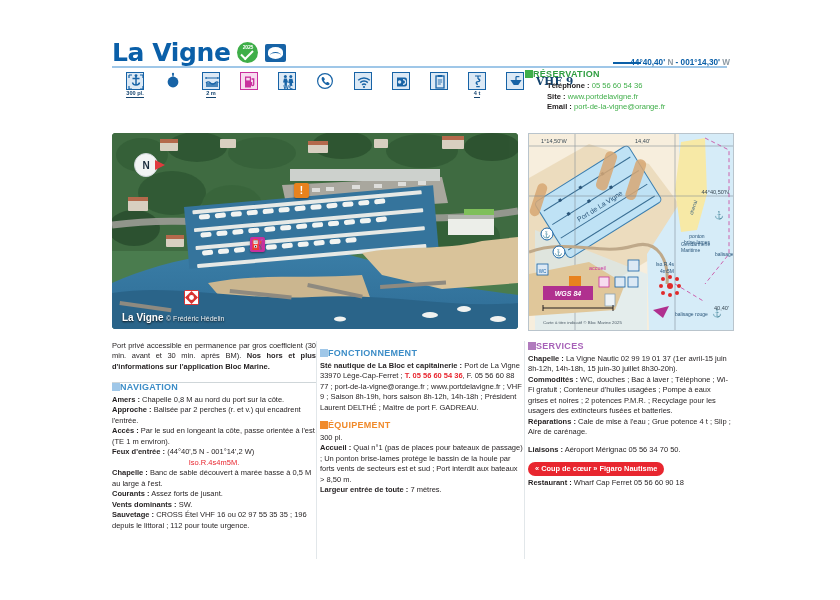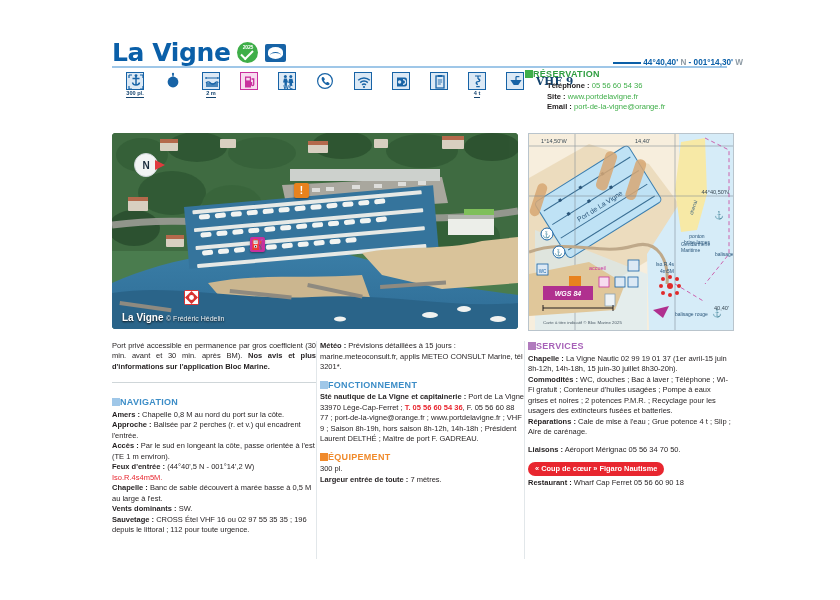--- a/index.html
+++ b/index.html
@@ -41,21 +41,21 @@
   .badge-blue .wave:after{
     content:"";position:absolute;left:2px;top:5px;width:11px;height:5px;
     border-top:1.5px solid #1763a6;border-radius:50%;
   }
   .title-rule{
     position:absolute;left:112px;top:66px;width:615px;height:2px;background:#9fc7e8;
   }
 
   
   .coords{
-    position:absolute;right:97px;top:58px;
+    position:absolute;right:110px;top:58px;
     font-size:8.2px;font-weight:bold;color:#0a5fa8;white-space:nowrap;
   }
   .coords .wk{color:#8d9aa4;font-weight:bold;}
   .coords-rule{position:absolute;right:199px;top:62px;width:28px;height:1.6px;background:#0a5fa8;}
 
   
   .pictos{position:absolute;left:116px;top:72px;display:flex;align-items:flex-start;gap:0;}
   .picto{width:38px;display:flex;flex-direction:column;align-items:center;}
   .pbox{
     width:18px;height:18px;border:1.3px solid #1763a6;background:#dce9f5;
@@ -132,27 +132,27 @@
   
   .intro{
     position:absolute;left:112px;top:341px;width:204px;
     font-size:7.5px;line-height:10.4px;text-align:justify;color:#231f20;
   }
   .intro b{font-weight:bold;}
   .intro-rule{position:absolute;left:112px;top:382px;width:204px;height:1px;background:#cfd6d9;}
 
   
   .col{position:absolute;width:204px;font-size:7.5px;line-height:10.5px;color:#231f20;}
-  .col.c1{left:112px;top:397px;}
+  .col.c1{left:112px;top:382px;}
   .col.c2{left:320px;top:341px;}
   .col.c3{left:528px;top:341px;}
   .col p{margin:0;}
   .col b{font-weight:bold;}
   .red{color:#e8262f;font-weight:bold;}
-  .redn{color:#e8262f;}
+  .redn{color:#e8262f;text-align:center;}
   .gap{height:7px;}
 
   .coeur{
     display:inline-block;background:#e8262f;color:#fff;font-weight:bold;
     font-size:7.4px;border-radius:9px;padding:1.5px 7px;margin-bottom:2px;
   }
   .vline{position:absolute;top:341px;width:1px;height:218px;background:#e2e7ea;}
 </style>
 </head>
 <body>
@@ -594,56 +594,57 @@
         <text x="152" y="118" text-anchor="start">Maritime</text>
         <text x="186" y="122" text-anchor="start">balisage vert</text>
       </g>
       <text x="60" y="136" font-family="Liberation Sans" font-size="5.4" fill="#c9309e">accueil</text>
       <text x="14" y="190" font-family="Liberation Sans" font-size="4.4" fill="#4b5a66">Carte à titre indicatif © Bloc Marine 2025</text>
     </svg>
   </div>
 
   <div class="intro">
     <span>Port privé accessible en permanence par gros coefficient (30 min. avant et 30 min. après BM).</span>
-    <b>Nos avis et plus d'informations sur l'application Bloc Marine.</b>
+    <b>Nos hors et plus d'informations sur l'application Bloc Marine.</b>
   </div>
   <div class="intro-rule"></div>
 
   <div class="col c1">
     <div class="sec-head">
       <span class="sec-sq sq-blue"></span>
       <span class="sec-t t-blue">NAVIGATION</span>
     </div>
     <p><b>Amers :</b><span> Chapelle 0,8 M au nord du port sur la côte.</span></p>
     <p><b>Approche :</b><span> Balisée par 2 perches (r. et v.) qui encadrent l'entrée.</span></p>
     <p><b>Accès :</b><span> Par le sud en longeant la côte, passe orientée à l'est (TE 1 m environ).</span></p>
     <p><b>Feux d'entrée :</b><span> (44°40',5 N - 001°14',2 W)</span></p>
     <p class="redn">Iso.R.4s4m5M.</p>
     <p><b>Chapelle :</b><span> Banc de sable découvert à marée basse à 0,5 M au large à l'est.</span></p>
+    <p><b>Courants :</b><span> Assez forts de jusant.</span></p>
     <p><b>Vents dominants :</b><span> SW.</span></p>
     <p><b>Sauvetage :</b><span> CROSS Étel VHF 16 ou 02 97 55 35 35 ; 196 depuis le littoral ; 112 pour toute urgence.</span></p>
   </div>
 
   <div class="vline" style="left:316px;"></div>
   <div class="col c2">
-    <p><b>Météo :</b><span> Prévisions détaillées à 15 jours : marine.meteoconsult.fr, applis METEO CONSULT Marine, tél 3201*.</span></p>
     <div class="gap"></div>
     <div class="sec-head">
       <span class="sec-sq sq-blue"></span>
       <span class="sec-t t-blue">FONCTIONNEMENT</span>
     </div>
     <p>
-      <b>Sté nautique de La Vigne et capitainerie :</b><span> Port de La Vigne 33970 Lège-Cap-Ferret ; </span><span class="red">T. 05 56 60 54 36</span><span>, F. 05 56 60 88 77 ; port-de-la-vigne@orange.fr ; www.portdelavigne.fr ; VHF 9 ; Saison 8h-19h, hors saison 8h-12h, 14h-18h ; Président Laurent DELTHÉ ; Maître de port F. GADREAU.</span>
+      <b>Sté nautique de La Bloc et capitainerie :</b><span> Port de La Vigne 33970 Lège-Cap-Ferret ; </span><span class="red">T. 05 56 60 54 36</span><span>, F. 05 56 60 88 77 ; port-de-la-vigne@orange.fr ; www.portdelavigne.fr ; VHF 9 ; Saison 8h-19h, hors saison 8h-12h, 14h-18h ; Président Laurent DELTHÉ ; Maître de port F. GADREAU.</span>
     </p>
     <div class="gap"></div>
     <div class="sec-head">
       <span class="sec-sq sq-orange"></span>
       <span class="sec-t t-orange">ÉQUIPEMENT</span>
     </div>
     <p>300 pl.</p>
+    <p><b>Accueil :</b><span> Quai n°1 (pas de places pour bateaux de passage) ; Un ponton brise-lames protège le bassin de la houle par forts vents de secteurs est et sud ; Port interdit aux bateaux &gt; 8,50 m.</span></p>
     <p><b>Largeur entrée de toute :</b><span> 7 mètres.</span></p>
   </div>
 
   <div class="vline" style="left:524px;"></div>
   <div class="col c3">
     <div class="sec-head">
       <span class="sec-sq sq-violet"></span>
       <span class="sec-t t-violet">SERVICES</span>
     </div>
     <p><b>Chapelle :</b><span> La Vigne Nautic 02 99 19 01 37 (1er avril-15 juin 8h-12h, 14h-18h, 15 juin-30 juillet 8h30-20h).</span></p>

